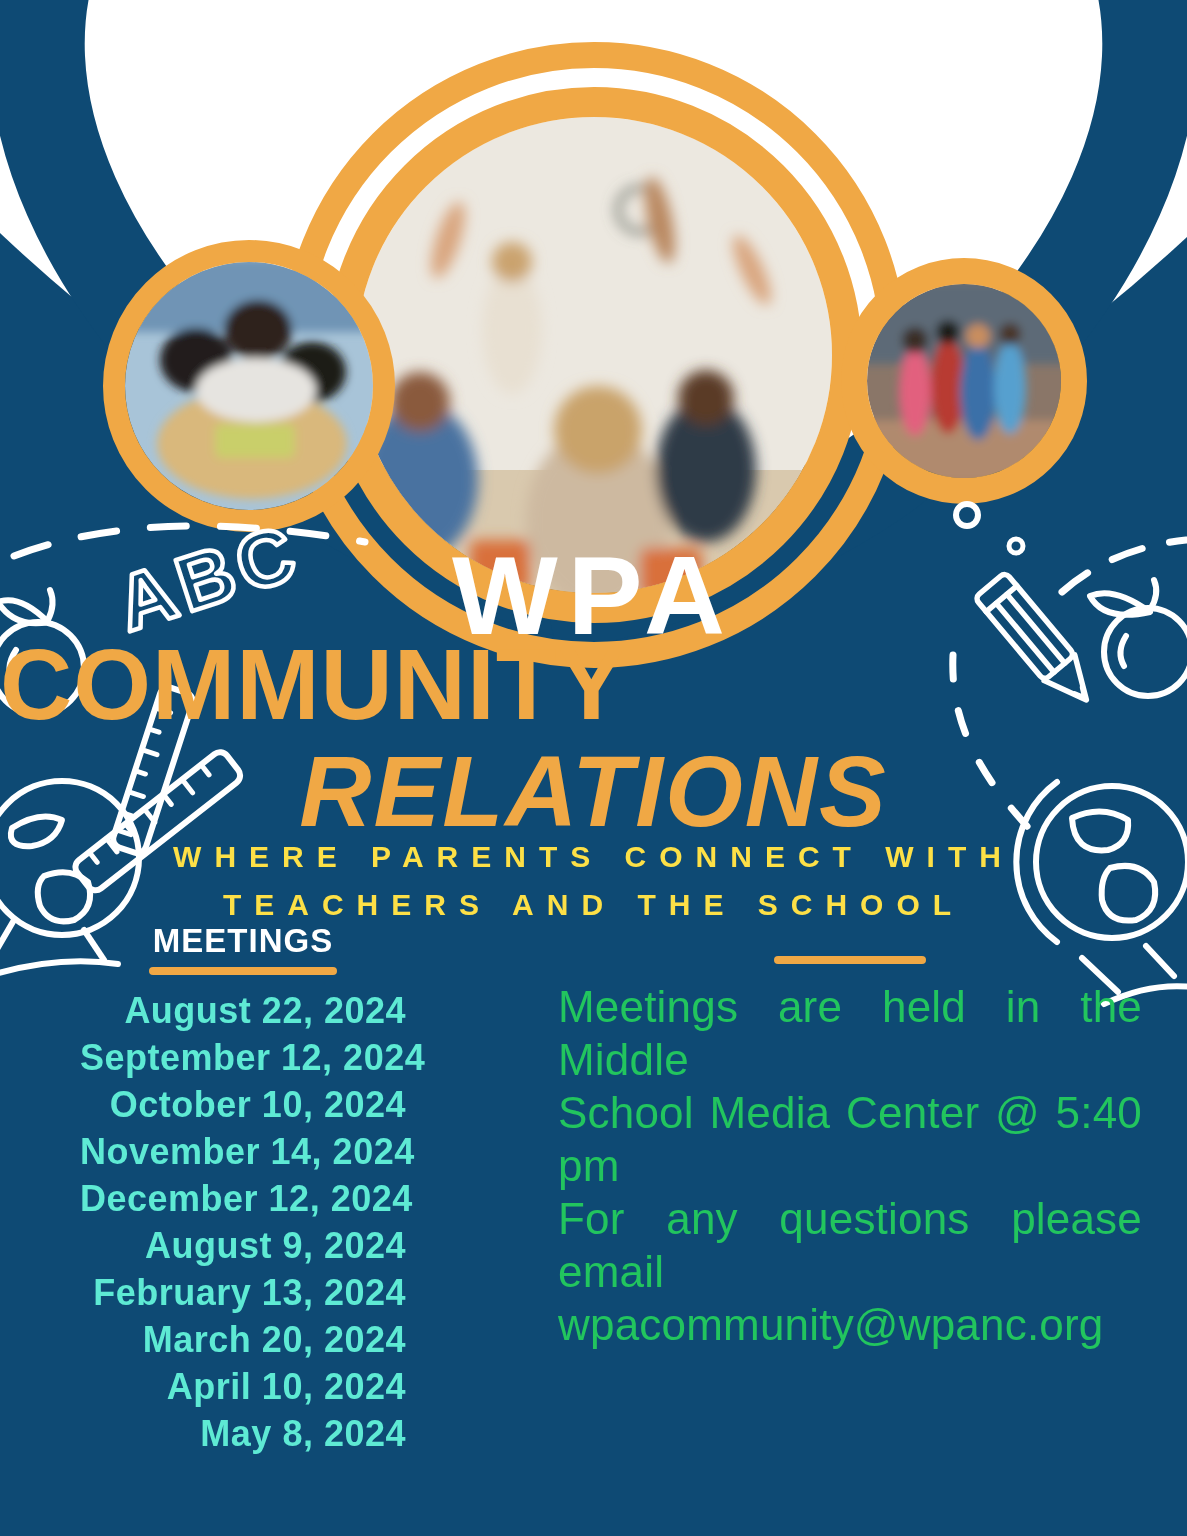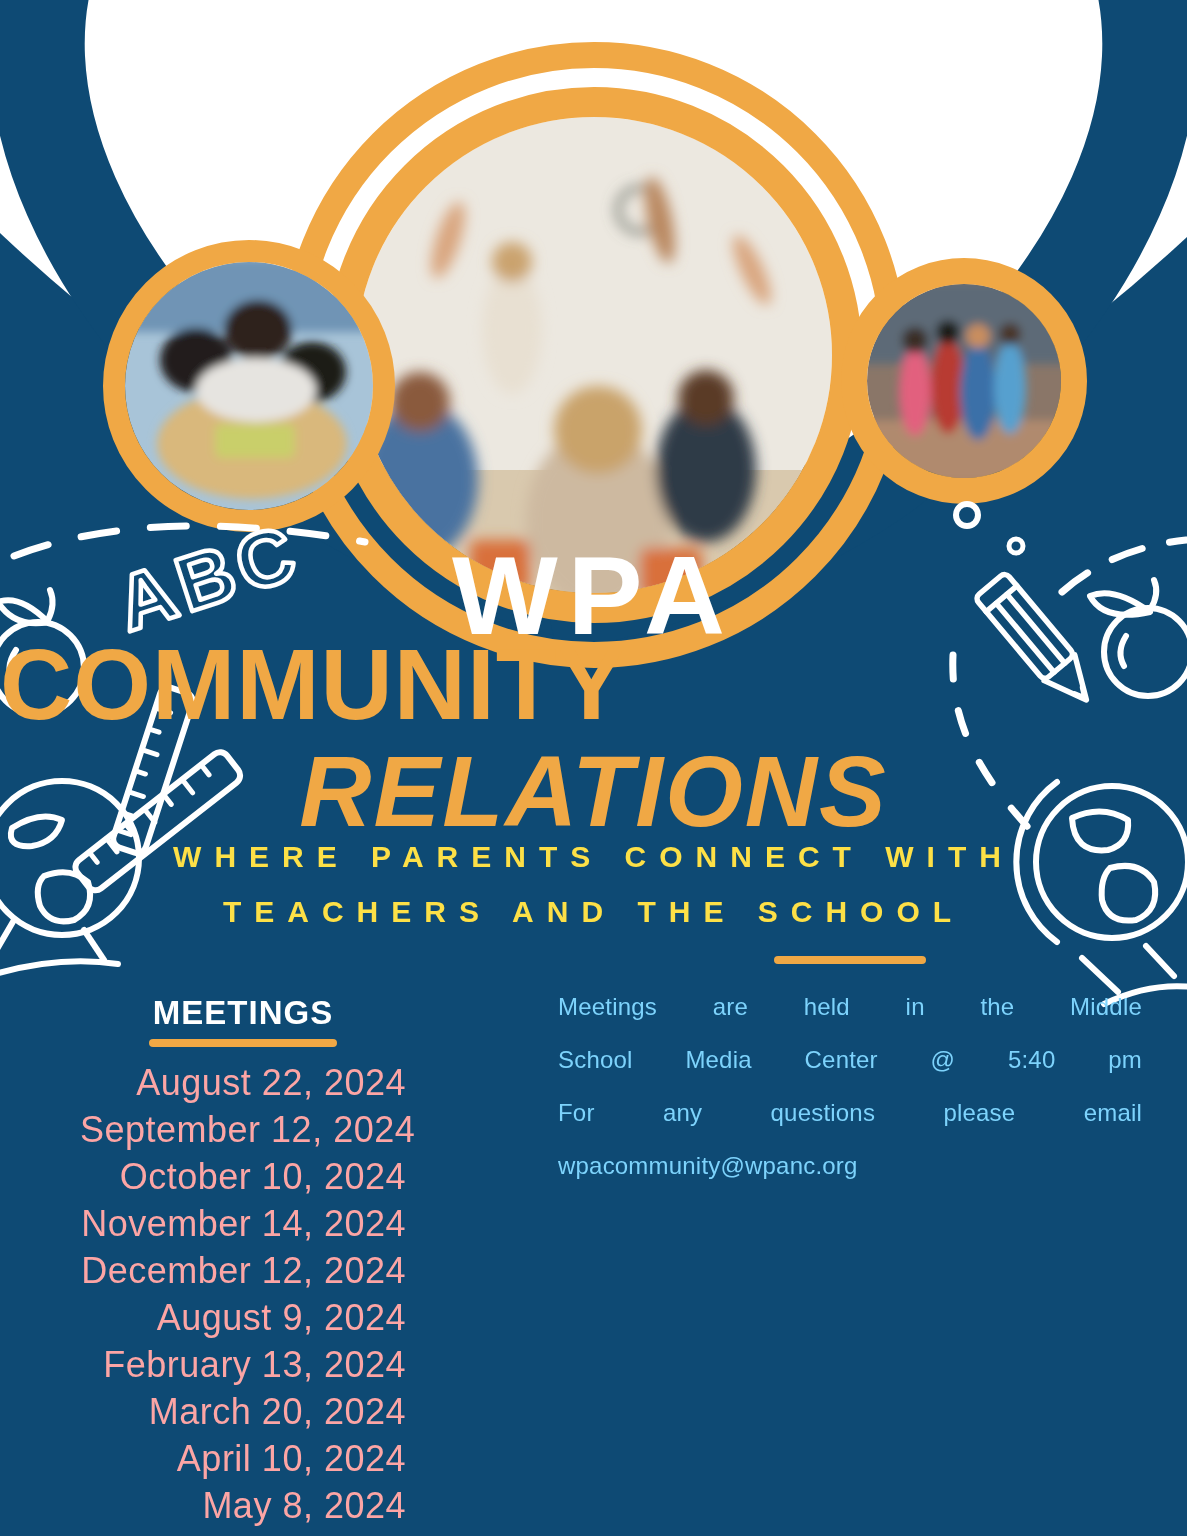--- a/index.html
+++ b/index.html
@@ -19,40 +19,40 @@
   }
   .title-relations{
     left:0;top:741px;width:1187px;text-align:center;
     font-size:100px;font-weight:bold;letter-spacing:2px;color:#F0A845;line-height:1;font-style:italic;
   }
   .subtitle1,.subtitle2{
     left:0;width:1187px;text-align:center;color:#fde047;
     font-size:30px;font-weight:bold;letter-spacing:13px;line-height:1;
   }
   .subtitle1{top:842px;}
-  .subtitle2{top:890px;margin-top:7px;}
+  .subtitle2{top:890px;}
   .col-header{
     font-size:33px;font-weight:bold;color:#FFFFFF;text-align:center;
     letter-spacing:1px;line-height:1;
   }
   .col-underline{
     height:8px;background:#F0A845;border-radius:4px;margin:10px auto 0 auto;
   }
-  .meetings-col{left:80px;top:996px;width:326px;}
+  .meetings-col{left:80px;top:924px;width:326px;}
   .meetings-underline{width:188px;}
   .dates{margin-top:12px;}
   .date-line{
-    text-align:right;font-size:36px;line-height:47px;color:#fca5a5;
-    font-weight:normal;letter-spacing:0.5px;white-space:nowrap;
+    text-align:right;font-size:36px;line-height:47px;color:#5eead4;
+    font-weight:bold;letter-spacing:0.5px;white-space:nowrap;
   }
   .location-col{left:558px;top:946px;width:584px;}
   .location-underline{width:152px;}
   .loc-lines{margin-top:16px;}
   .loc-line{
-    font-size:24px;line-height:53px;color:#7dd3fc;letter-spacing:0.2px;
+    font-size:44px;line-height:53px;color:#22c55e;letter-spacing:0.2px;
     text-align:justify;text-align-last:justify;white-space:nowrap0;
   }
   .loc-line.last{text-align:left;text-align-last:left;}
 </style>
 </head>
 <body>
 
 <div class="poster">
 
   <svg class="bg" viewBox="0 0 1187 1536">

